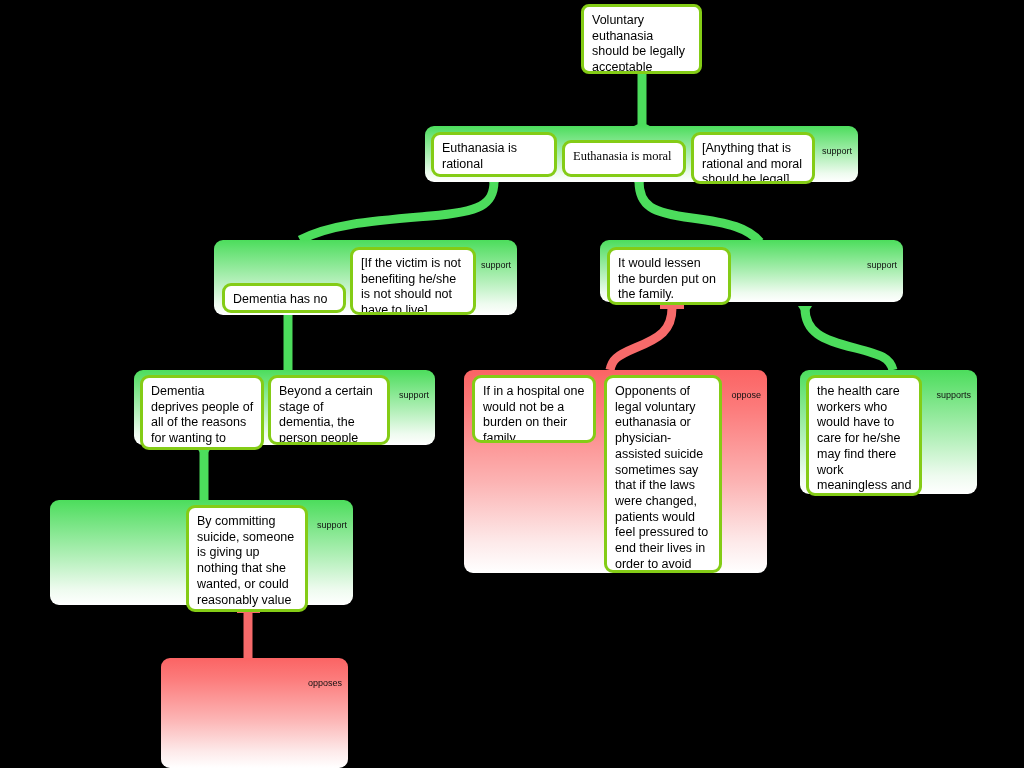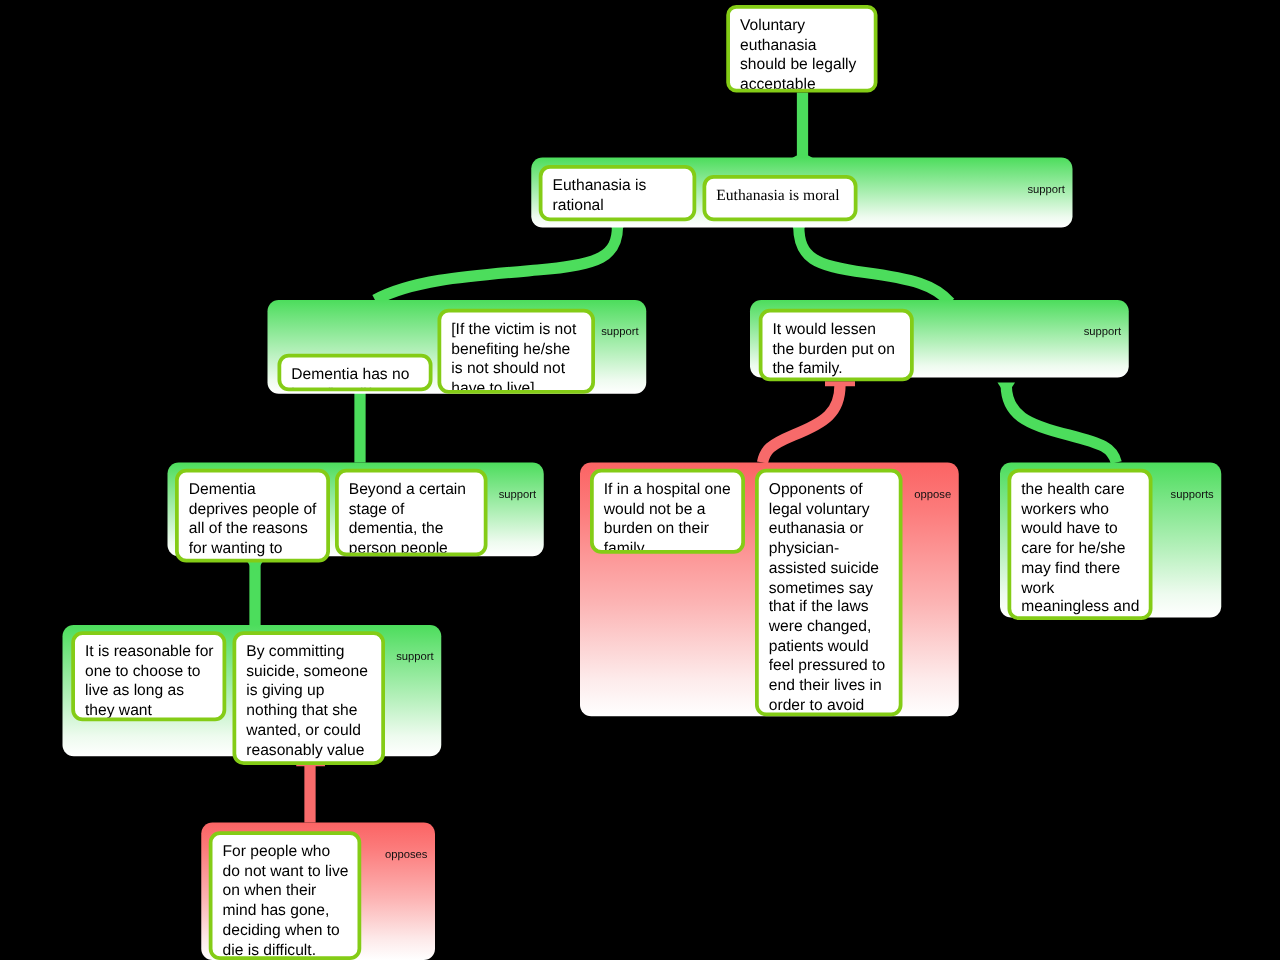--- a/index.html
+++ b/index.html
@@ -93,20 +93,21 @@
     <path d="M 237,609 L 260,609 L 260,613 L 237,613 Z" fill="#f76a6a"></path>
   </svg>
 
   <div class="card root" style="left:581px; top:4px; width:121px; height:70px;">Voluntary euthanasia should be legally acceptable</div>
 
   <div class="group support" style="left:425px; top:126px; width:433px; height:56px;">
     <span class="group-badge">support</span>
   </div>
   <div class="card" style="left:431px; top:132px; width:126px; height:45px;">Euthanasia is rational</div>
   <div class="card" style="left:562px; top:140px; width:124px; height:37px;font-family:Liberation Serif, serif;">Euthanasia is moral</div>
+  <div class="card" style="left:691px; top:132px; width:124px; height:52px;">[Anything that is rational and moral should be legal]</div>
 
   <div class="group support" style="left:214px; top:240px; width:303px; height:75px;">
     <span class="group-badge">support</span>
   </div>
   <div class="card" style="left:222px; top:247px; width:124px; height:30px;margin-top:36px;">Dementia has no benefit to life</div>
   <div class="card" style="left:350px; top:247px; width:126px; height:68px;">[If the victim is not benefiting he/she is not should not have to live]</div>
 
   <div class="group support" style="left:600px; top:240px; width:303px; height:62px;">
     <span class="group-badge">support</span>
   </div>
@@ -125,21 +126,19 @@
   <div class="card" style="left:604px; top:375px; width:118px; height:198px;">Opponents of legal voluntary euthanasia or physician-assisted suicide sometimes say that if the laws were changed, patients would feel pressured to end their lives in order to avoid being a burden to others.</div>
 
   <div class="group support" style="left:800px; top:370px; width:177px; height:124px;">
     <span class="group-badge">supports</span>
   </div>
   <div class="card" style="left:806px; top:375px; width:116px; height:121px;">the health care workers who would have to care for he/she may find there work meaningless and waseful</div>
 
   <div class="group support" style="left:50px; top:500px; width:303px; height:105px;">
     <span class="group-badge">support</span>
   </div>
-  <div class="card" style="left:57px; top:505px; width:124px; height:72px;">It is reasonable for one to choose to live as long as they want</div>
   <div class="card" style="left:186px; top:505px; width:122px; height:107px;">By committing suicide, someone is giving up nothing that she wanted, or could reasonably value</div>
 
   <div class="group oppose" style="left:161px; top:658px; width:187px; height:110px;">
     <span class="group-badge">opposes</span>
   </div>
-  <div class="card" style="left:167px; top:665px; width:122px; height:103px;">For people who do not want to live on when their mind has gone, deciding when to die is difficult.</div>
 
 </div>
 
 </body></html>

